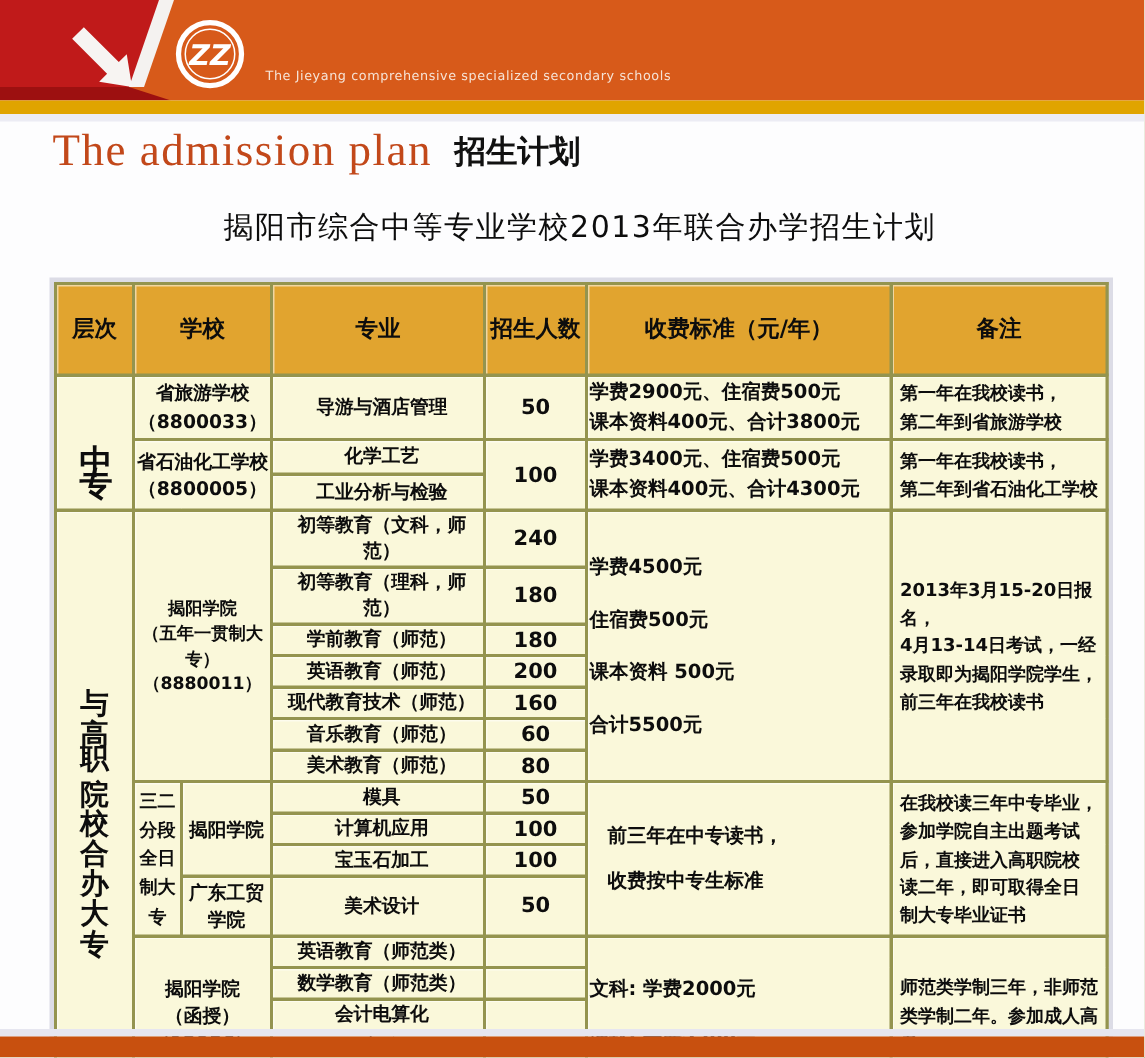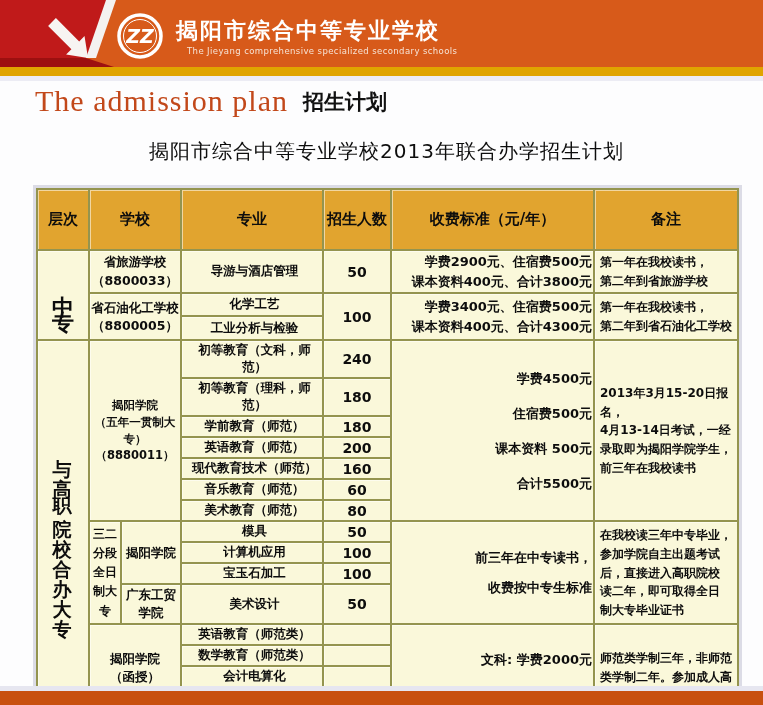--- a/index.html
+++ b/index.html
@@ -14,21 +14,21 @@
   .red-block{position:absolute;top:0;left:0;width:106px;height:58px;background:#c01a1a;
              clip-path:polygon(0 0,106px 0,86px 58px,0 58px);}
   .dark-wedge{position:absolute;top:58px;left:0;width:114px;height:9px;background:#9d1010;
               clip-path:polygon(0 0,86px 0,114px 9px,0 9px);}
   .gold-stripe{position:absolute;top:67px;left:0;width:763px;height:9px;background:#e0a400;}
   .lav-band-top{position:absolute;top:76px;left:0;width:763px;height:5px;background:#ececf4;}
   .arrow-wrap{position:absolute;top:14px;left:40px;}
   .logo{position:absolute;top:12px;left:116px;}
   .school-name{position:absolute;top:16px;left:176px;color:#ffffff;font-size:22px;
                font-weight:bold;letter-spacing:2px;white-space:nowrap;}
-  .school-name-en{position:absolute;top:46px;left:187px;color:#f6e3d6;font-size:8.5px;
+  .school-name-en{position:absolute;top:46px;left:177px;color:#f6e3d6;font-size:8.5px;
                   letter-spacing:.4px;white-space:nowrap;}
 
   
   .heading{position:absolute;top:84px;left:35px;white-space:nowrap;}
   .heading-en{font-family:"Liberation Serif","DejaVu Serif",serif;font-size:30px;
               color:#c2481a;letter-spacing:1px;}
   .heading-zh{font-size:21px;font-weight:bold;color:#111;margin-left:10px;vertical-align:2px;}
 
   .table-title{position:absolute;top:138px;left:36px;width:701px;text-align:center;
                font-size:20px;font-weight:normal;color:#0d0d0d;letter-spacing:1px;}
@@ -38,21 +38,21 @@
   table{border-collapse:collapse;table-layout:fixed;width:701px;
         box-shadow:0 0 0 3px #dcdce6;background:#94944f;}
   th,td{border:2px solid #94944f;background:#faf8da;color:#0d0d0d;
         box-shadow:inset 1px 1px 0 rgba(255,255,255,.55);
         font-weight:bold;overflow:hidden;word-break:break-all;}
   th{background:#e1a42f;font-size:15px;padding:20px 0;}
   td.major{font-size:12.5px;text-align:center;padding:1px 2px 1px 7px;}
   td.count{font-size:14px;text-align:center;}
   td.school{font-size:12.5px;text-align:center;white-space:pre-line;line-height:1.45;}
   td.school-sm{font-size:11.5px;}
-  td.fee{font-size:13px;text-align:right;white-space:pre-line;line-height:1.5;}
+  td.fee{font-size:13px;text-align:left;white-space:pre-line;line-height:1.5;}
   td.fee-sp{line-height:2.7;}
   td.fee-sp2{line-height:2.3;padding-left:13px;}
   td.note{font-size:12px;text-align:left;padding:2px 5px;white-space:pre-line;line-height:1.55;}
   td.level{text-align:center;vertical-align:middle;}
   .vtext{writing-mode:vertical-rl;text-orientation:upright;display:inline-block;}
   .lv-a{font-size:22px;letter-spacing:15px;}
   .lv-b{font-size:19px;letter-spacing:20px;}
   td.sublevel{font-size:12px;text-align:center;padding:0;line-height:1.6;}
   tr.tr-head{height:30px;} tr.tr-a1{height:39px;} tr.tr-a2{height:23px;} tr.tr-a3{height:24px;}
   tr.tr-b{height:19px;} tr.tr-c{height:20px;} tr.tr-c4{height:35px;} tr.tr-d{height:21px;}
@@ -81,21 +81,20 @@
     </div>
 
     <div class="logo">
       <svg width="48" height="48" viewBox="0 0 48 48">
         <circle cx="24" cy="24" r="21" fill="none" stroke="#ffffff" stroke-width="3.5"></circle>
         <circle cx="24" cy="24" r="16.5" fill="none" stroke="#ffffff" stroke-width="1"></circle>
         <text x="24" y="31" text-anchor="middle" font-size="19" font-weight="bold" font-style="italic" fill="#ffffff">ZZ</text>
       </svg>
     </div>
 
-    <div class="school-name">揭阳市综合中等专业学校</div>
     <div class="school-name-en">The Jieyang comprehensive specialized secondary schools</div>
   </div>
 
   <div class="heading">
     <span class="heading-en">The admission plan</span>
     <span class="heading-zh">招生计划</span>
   </div>
 
   <div class="table-title">揭阳市综合中等专业学校2013年联合办学招生计划</div>
 

